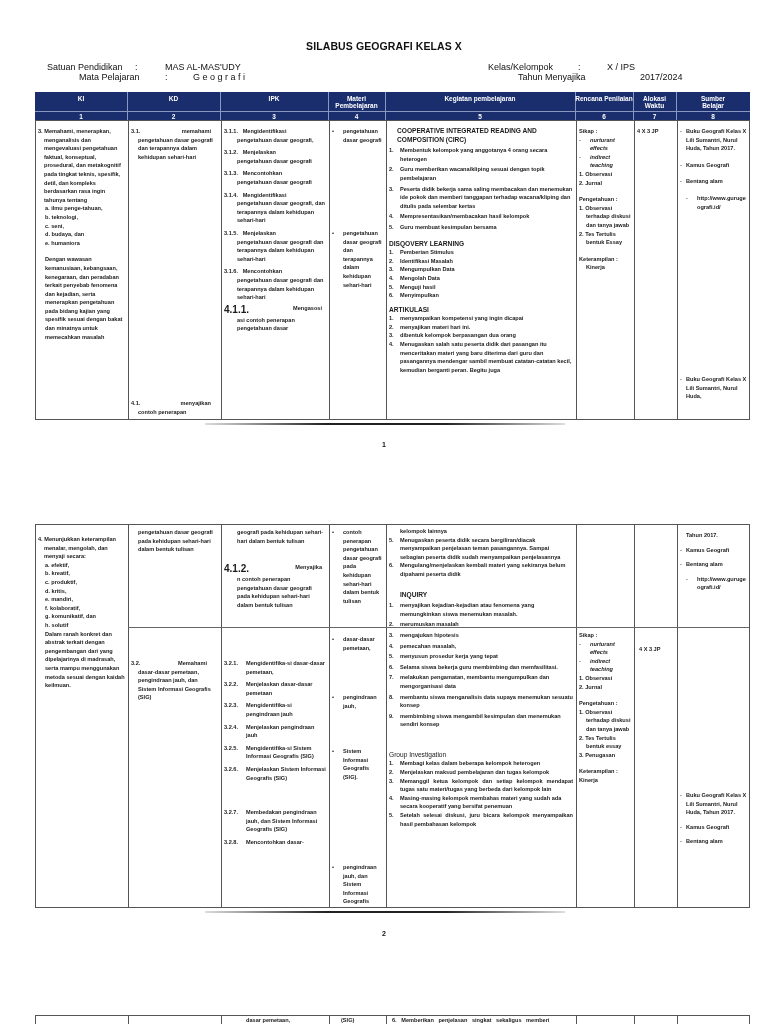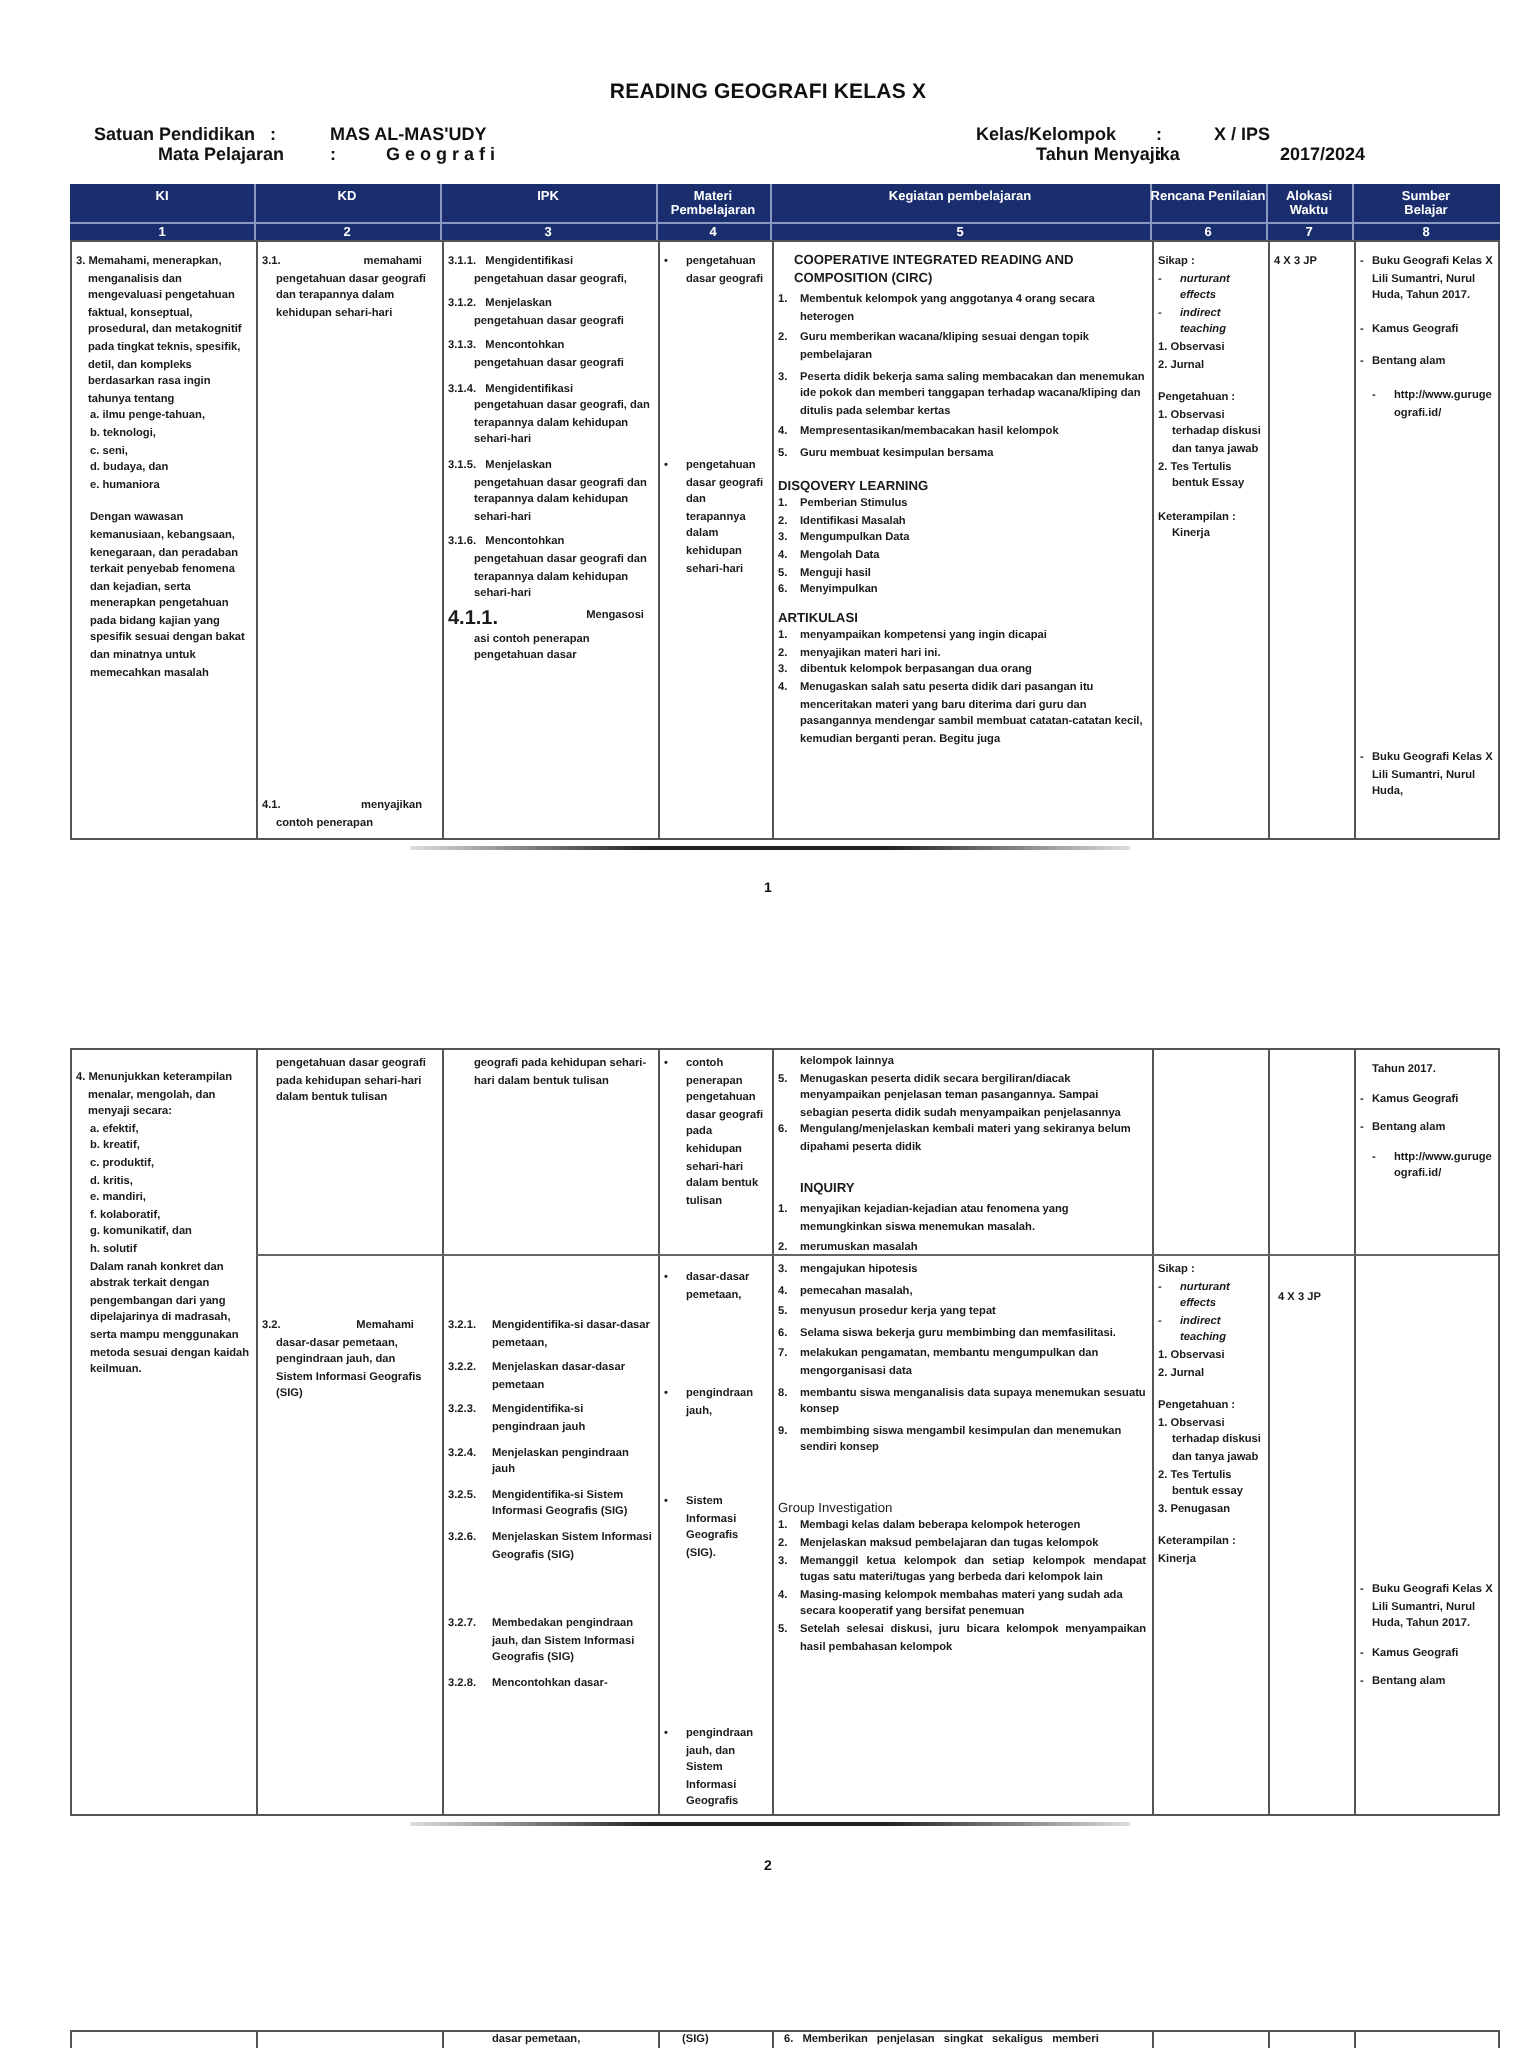--- a/index.html
+++ b/index.html
@@ -1,20 +1,20 @@
 <!DOCTYPE html>
 <html><head>
 <meta charset="utf-8">
 <style>
   html, body { margin:0; padding:0; background:#ffffff; }
   body { width:768px; height:1024px; position:relative; overflow:hidden;
          font-family:"Liberation Sans", sans-serif; color:#111; }
   .abs { position:absolute; }
   .title { top:40px; left:0; width:768px; text-align:center; font-size:10.5px; font-weight:bold; letter-spacing:0.1px; }
-  .meta { font-size:9px; font-weight:bold; }
+  .meta { font-size:9px; font-weight:normal; }
   .tbl { position:absolute; left:35px; width:715px; border:1px solid #555; box-sizing:border-box; }
   .cols { position:absolute; top:0; bottom:0; border-left:1px solid #555; }
   .hdr { position:absolute; left:35px; width:715px; height:28px; top:92px; background:#1a2e6e; color:#fff; }
   .hdr .h { position:absolute; text-align:center; font-size:6.5px; line-height:7px; font-weight:bold; }
   .hdr .n { position:absolute; top:21px; text-align:center; font-size:6.5px; font-weight:bold; }
   .hdr .sep { position:absolute; top:0; bottom:0; border-left:1px solid #8a97c0; }
   .hdr .hl { position:absolute; left:0; right:0; top:19px; border-top:1px solid #8a97c0; }
   .cell { position:absolute; font-size:5.6px; line-height:8.6px; font-weight:bold; color:#1a1a1a; }
   .cell p { margin:0; }
   .ind { padding-left:7px; }
@@ -24,21 +24,21 @@
   .it { font-style:italic; }
   .pnum { font-size:7px; font-weight:bold; width:768px; text-align:center; left:0; }
   .hline { position:absolute; border-top:1px solid #666; }
   .shadow { position:absolute; height:2px; background:linear-gradient(to right, #ddd, #222, #222, #ddd); }
   .li { display:flex; }
   .li .k { width:11px; flex:none; }
 </style>
 </head>
 <body>
 
-<div class="abs title">READING GEOGRAFI KELAS X</div>
+<div class="abs title">SILABUS GEOGRAFI KELAS X</div>
 
 <div class="abs meta" style="top:62px;left:47px;">Satuan Pendidikan</div>
 <div class="abs meta" style="top:62px;left:135px;">:</div>
 <div class="abs meta" style="top:62px;left:165px;">MAS AL-MAS'UDY</div>
 <div class="abs meta" style="top:72px;left:47px;padding-left:32px;">Mata Pelajaran</div>
 <div class="abs meta" style="top:72px;left:165px;">:</div>
 <div class="abs meta" style="top:72px;left:193px;">G e o g r a f i</div>
 <div class="abs meta" style="top:62px;left:488px;">Kelas/Kelompok</div>
 <div class="abs meta" style="top:62px;left:578px;">:</div>
 <div class="abs meta" style="top:62px;left:607px;">X  / IPS</div>
@@ -305,20 +305,27 @@
   <div class="cell" style="left:102px;top:3px;width:80px">pengetahuan dasar geografi pada kehidupan sehari-hari dalam bentuk tulisan</div>
   <div class="cell" style="left:95px;top:134px;width:86px">
     <p style="display:flex;justify-content:space-between;padding-right:10px">
       <span>3.2.</span>
       <span>Memahami</span>
     </p>
     <p class="ind">dasar-dasar pemetaan, pengindraan jauh, dan Sistem Informasi Geografis (SIG)</p>
   </div>
 
   <div class="cell" style="left:201px;top:3px;width:90px">geografi pada kehidupan sehari-hari dalam bentuk tulisan</div>
+  <div class="cell" style="left:188px;top:38px;width:102px">
+    <p style="display:flex;justify-content:space-between;padding-right:4px">
+        <span class="big">4.1.2.</span>
+        <span>Menyajika</span>
+      </p>
+    <p class="ind2">n contoh penerapan pengetahuan dasar geografi pada kehidupan sehari-hari dalam bentuk tulisan</p>
+  </div>
   <div class="cell" style="left:188px;top:134px;width:102px">
     <div class="li" style="margin-bottom:4px">
         <span class="k" style="width:22px">3.2.1.</span>
         <span>Mengidentifika-si dasar-dasar pemetaan,</span>
       </div>
     <div class="li" style="margin-bottom:4px">
         <span class="k" style="width:22px">3.2.2.</span>
         <span>Menjelaskan dasar-dasar pemetaan</span>
       </div>
     <div class="li" style="margin-bottom:4px">

